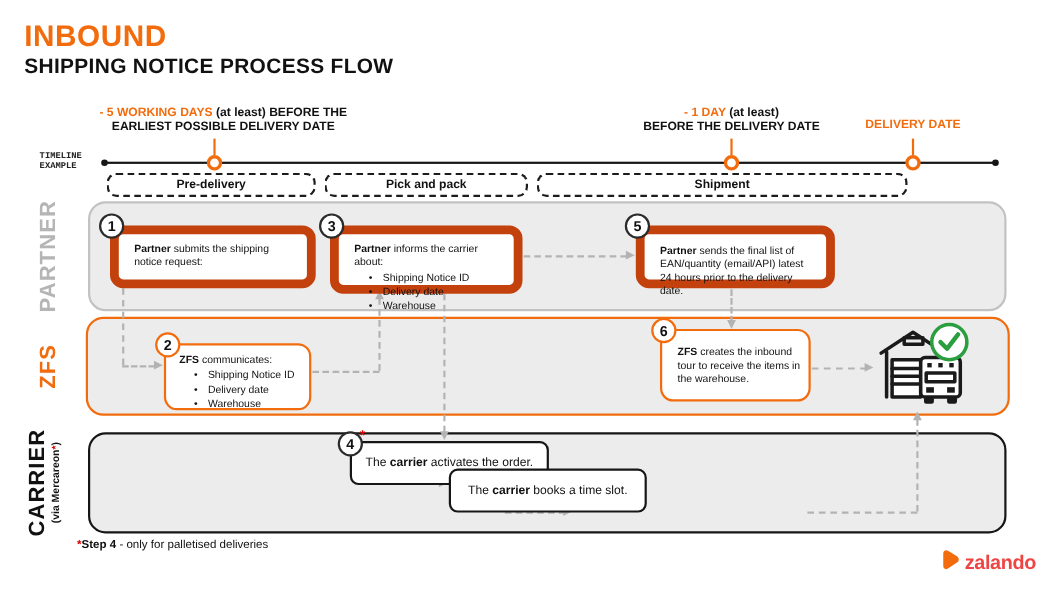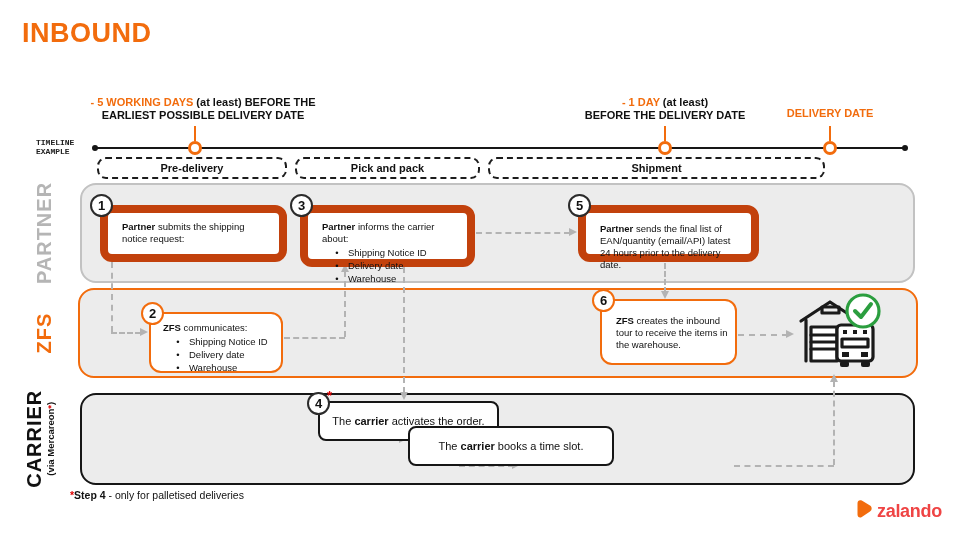--- a/index.html
+++ b/index.html
@@ -69,20 +69,21 @@
   .footnote{font-size:10.5px;color:#111;}
   .logo{display:flex;align-items:center;gap:4px;}
   .logo-text{font-size:18px;font-weight:bold;color:#ef4444;letter-spacing:-.3px;}
 </style>
 </head>
 <body>
 
 <div class="canvas">
 
   <div class="abs title">INBOUND</div>
+  <div class="abs subtitle">SHIPPING NOTICE PROCESS FLOW</div>
 
   <div class="abs milestone" style="left:83px;top:96px;width:240px;">
     <div><span class="orange">- 5 WORKING DAYS</span><span> (at least) BEFORE THE</span></div>
     <div>EARLIEST POSSIBLE DELIVERY DATE</div>
   </div>
   <div class="abs milestone" style="left:545px;top:96px;width:240px;">
     <div><span class="orange">- 1 DAY</span><span> (at least)</span></div>
     <div>BEFORE THE DELIVERY DATE</div>
   </div>
   <div class="abs milestone" style="left:770px;top:107px;width:120px;">
@@ -206,21 +207,21 @@
     <div><b>ZFS</b><span> creates the inbound tour to receive the items in the warehouse.</span></div>
   </div>
   <div class="abs badge badge-orange" style="left:592px;top:289px;">6</div>
 
   <div class="abs sbox sbox-black" style="left:318px;top:401px;width:181px;height:23px;">
     <span><span>The </span><b>carrier</b><span> activates the order.</span></span>
   </div>
   <div class="abs badge badge-dark" style="left:307px;top:392px;">4</div>
   <div class="abs badge-ast red" style="left:327px;top:388px;">*</div>
 
-  <div class="abs sbox sbox-black" style="left:408px;top:426px;width:206px;height:22px;text-align:center;">
+  <div class="abs sbox sbox-black" style="left:408px;top:426px;width:180px;height:22px;text-align:center;">
     <span><span>The </span><b>carrier</b><span> books a time slot.</span></span>
   </div>
 
 
   <div class="abs" style="left:797px;top:295px;z-index:2;">
     <svg width="82" height="74" viewBox="0 0 82 74">
       <g stroke="#1a1a1a" stroke-width="3.2" fill="none" stroke-linejoin="round" stroke-linecap="round">
         <polyline points="4,26 33,7 62,26"></polyline>
         <line x1="9" y1="25" x2="9" y2="66"></line>
         <line x1="57" y1="25" x2="57" y2="34"></line>

